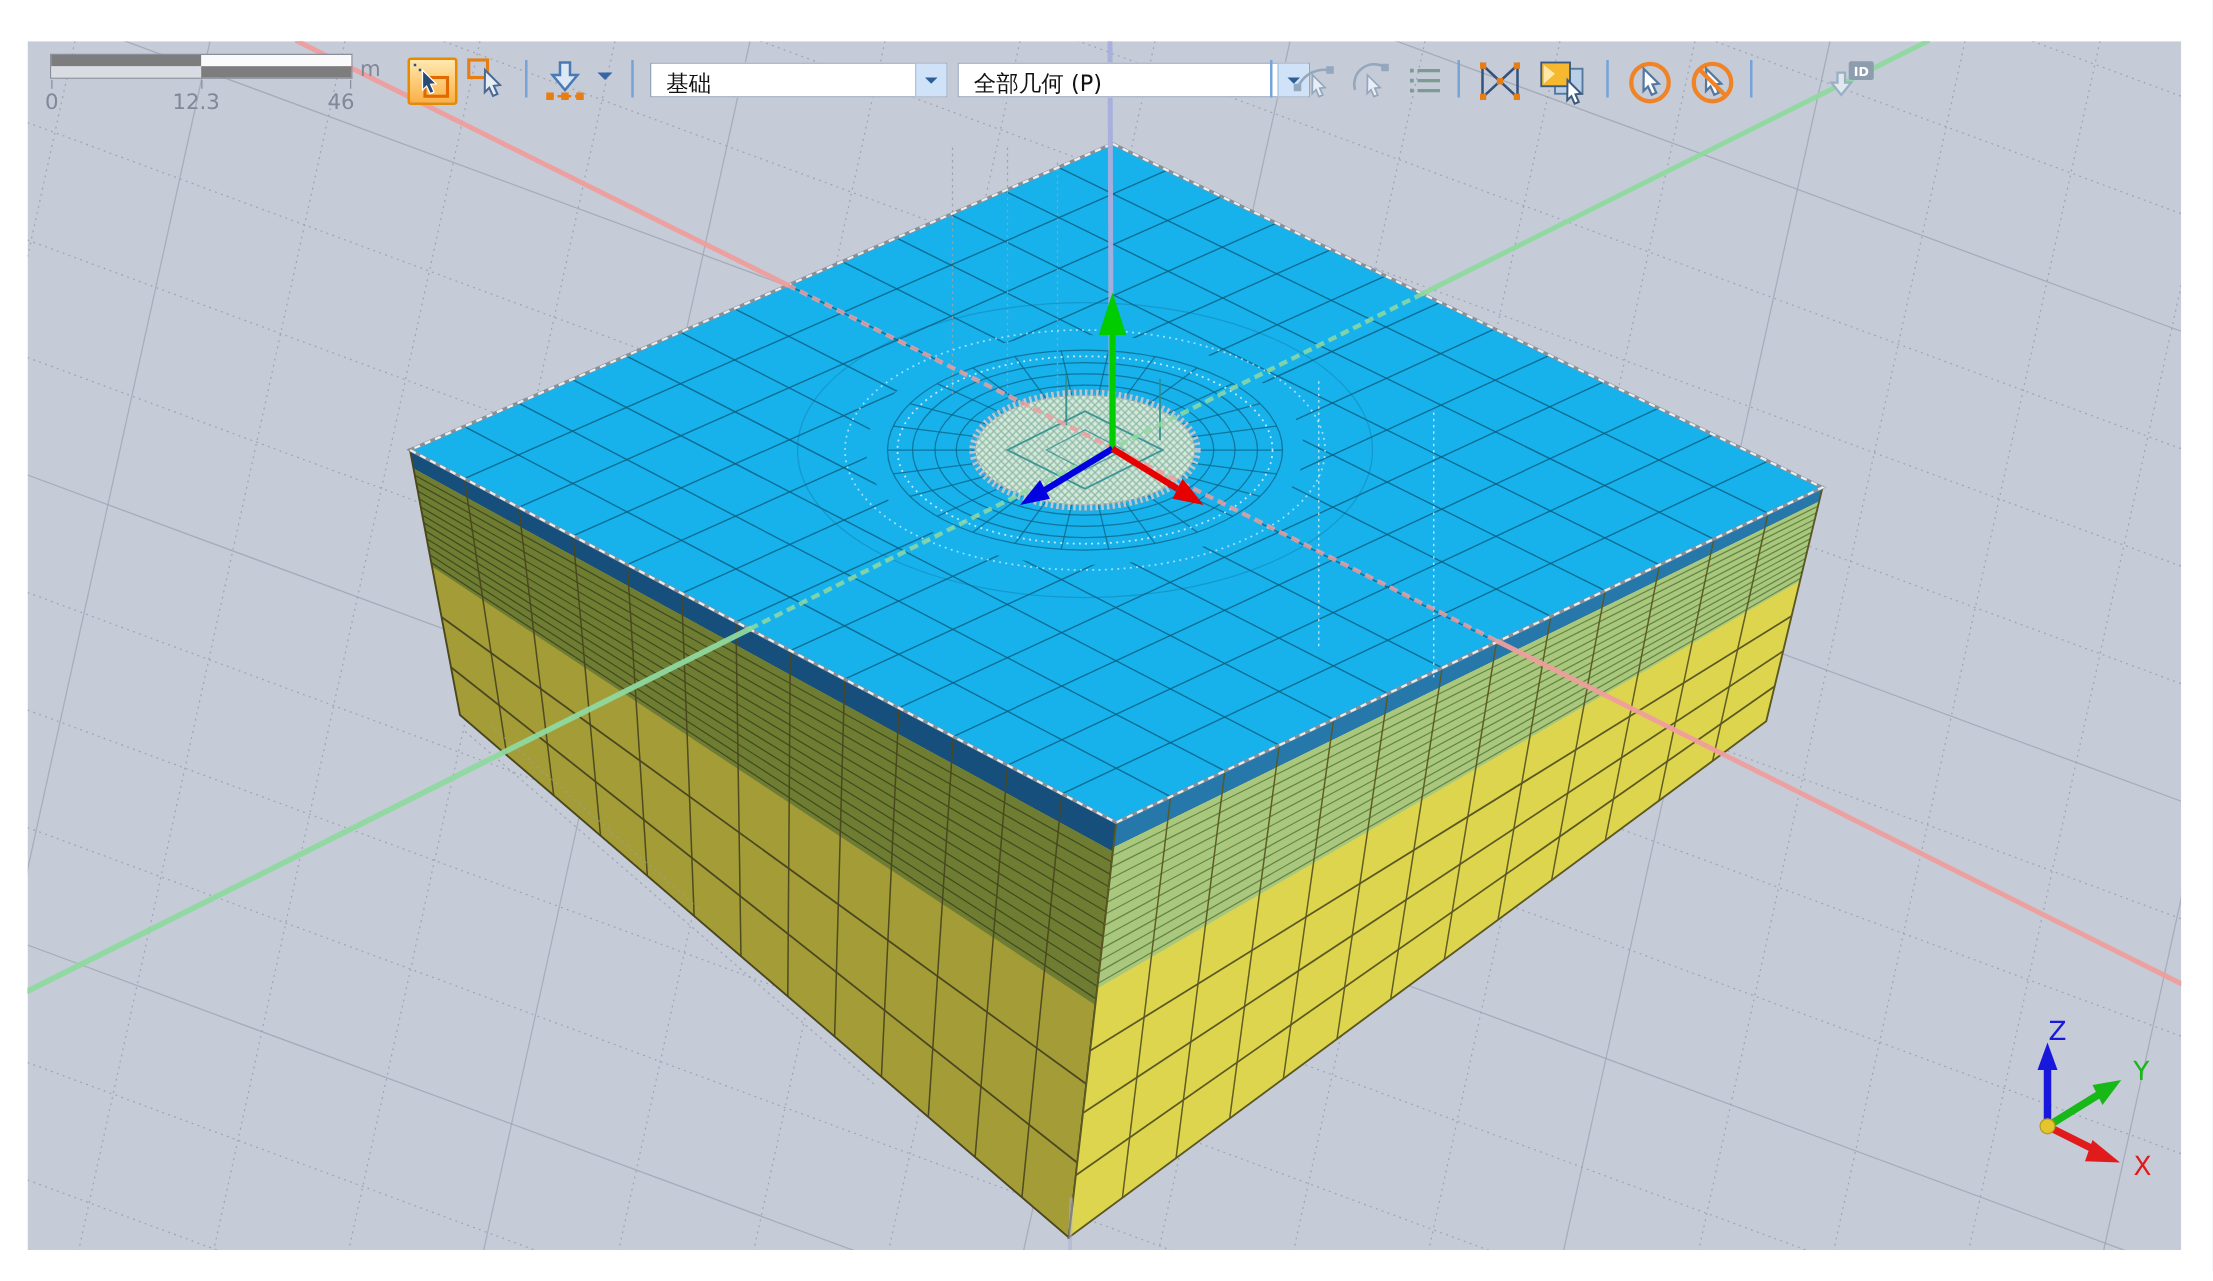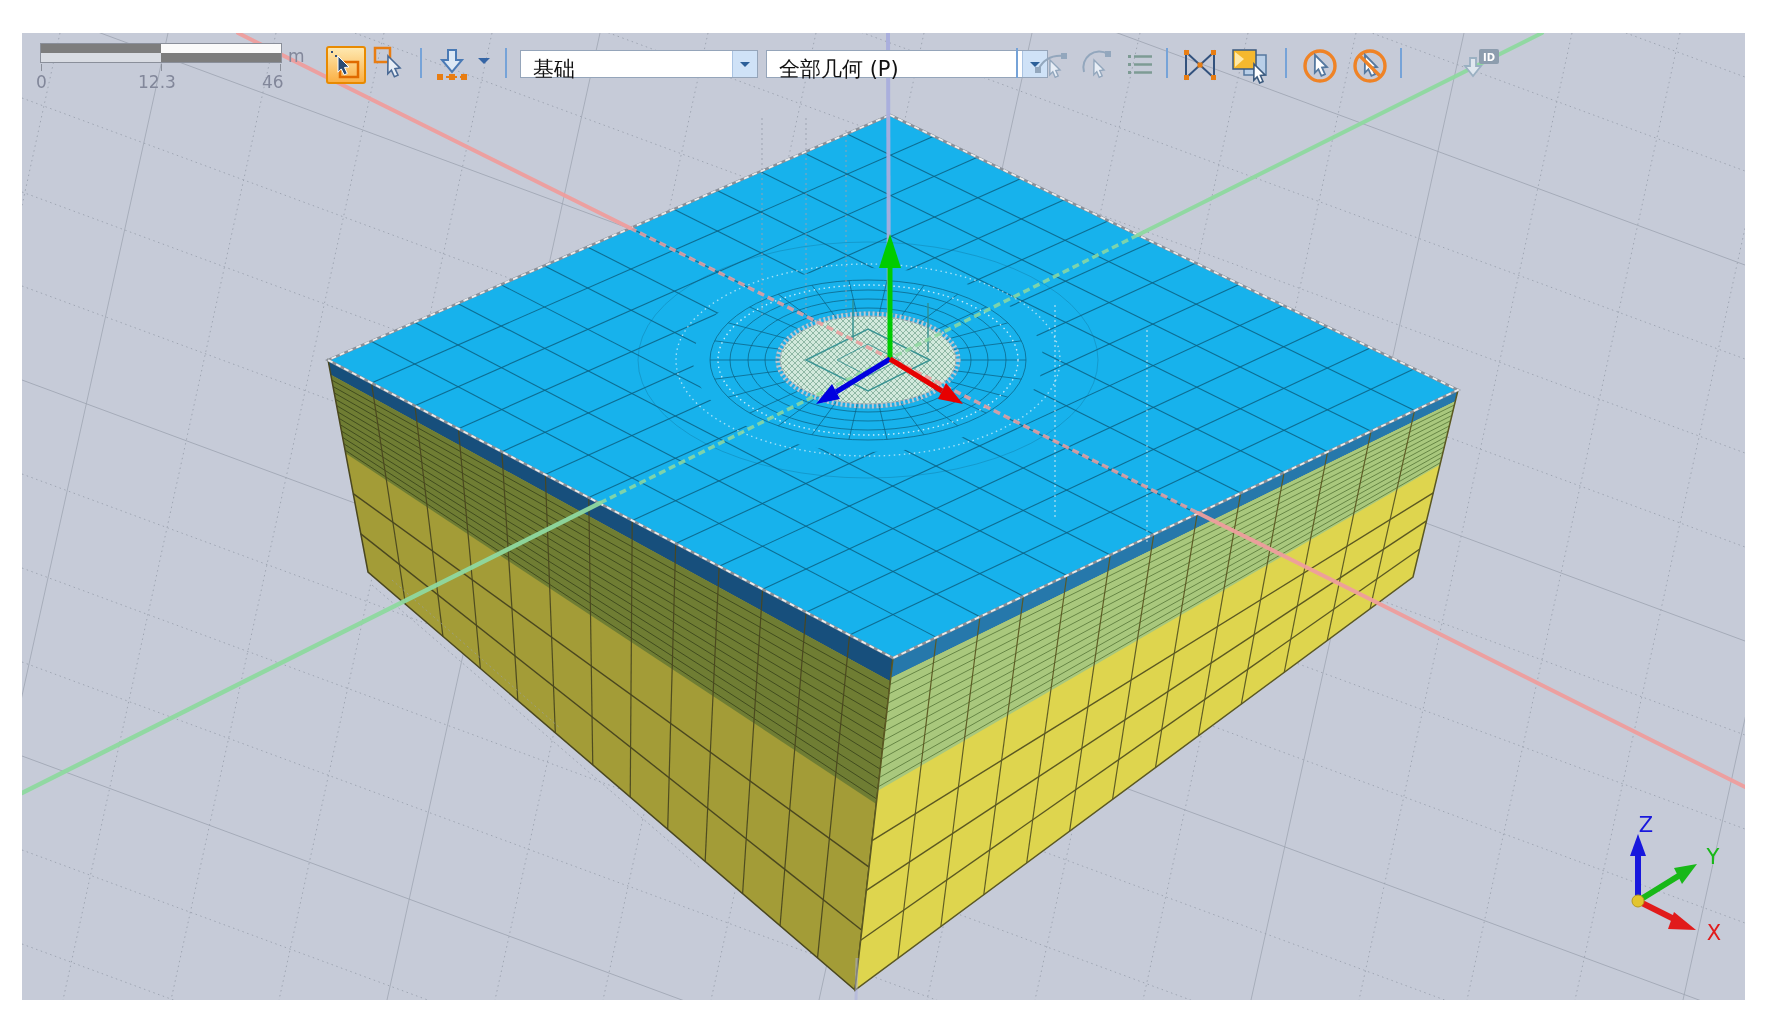--- a/index.html
+++ b/index.html
@@ -16,21 +16,21 @@
   .sb-label{position:absolute;color:#82879a;font-size:17px;line-height:1;}
   .sb-unit{position:absolute;left:288px;top:46px;color:#82879a;font-size:17px;}
 
   
   .sep{position:absolute;top:48px;width:2px;height:30px;background:#76a3d8;}
   .ticon{position:absolute;top:46px;}
   .ticon.btn-active{background:linear-gradient(180deg,#fee8b0,#fbb045);
         border:2px solid #e88a00;border-radius:3px;box-sizing:border-box;}
   .combo{position:absolute;top:50px;height:28px;background:#fff;
          border:1px solid #95a5ba;box-sizing:border-box;}
-  .combo .txt{position:absolute;left:12px;top:4px;font-size:21px;color:#111;white-space:nowrap;}
+  .combo .txt{position:absolute;left:12px;top:4px;font-size:18px;color:#111;white-space:nowrap;}
   .combo .btn{position:absolute;right:0;top:0;bottom:0;width:24px;background:#cfe2f7;
           border-left:1px solid #a9c3e2;display:flex;align-items:center;justify-content:center;}
   .combo .btn:after{content:"";border:5px solid transparent;border-top-color:#2c5f98;margin-top:5px;}
   .dd-arrow{position:absolute;top:58px;width:0;height:0;
           border:6px solid transparent;border-top-color:#3565a5;}
 </style>
 </head>
 <body>
 
 <div class="page">

